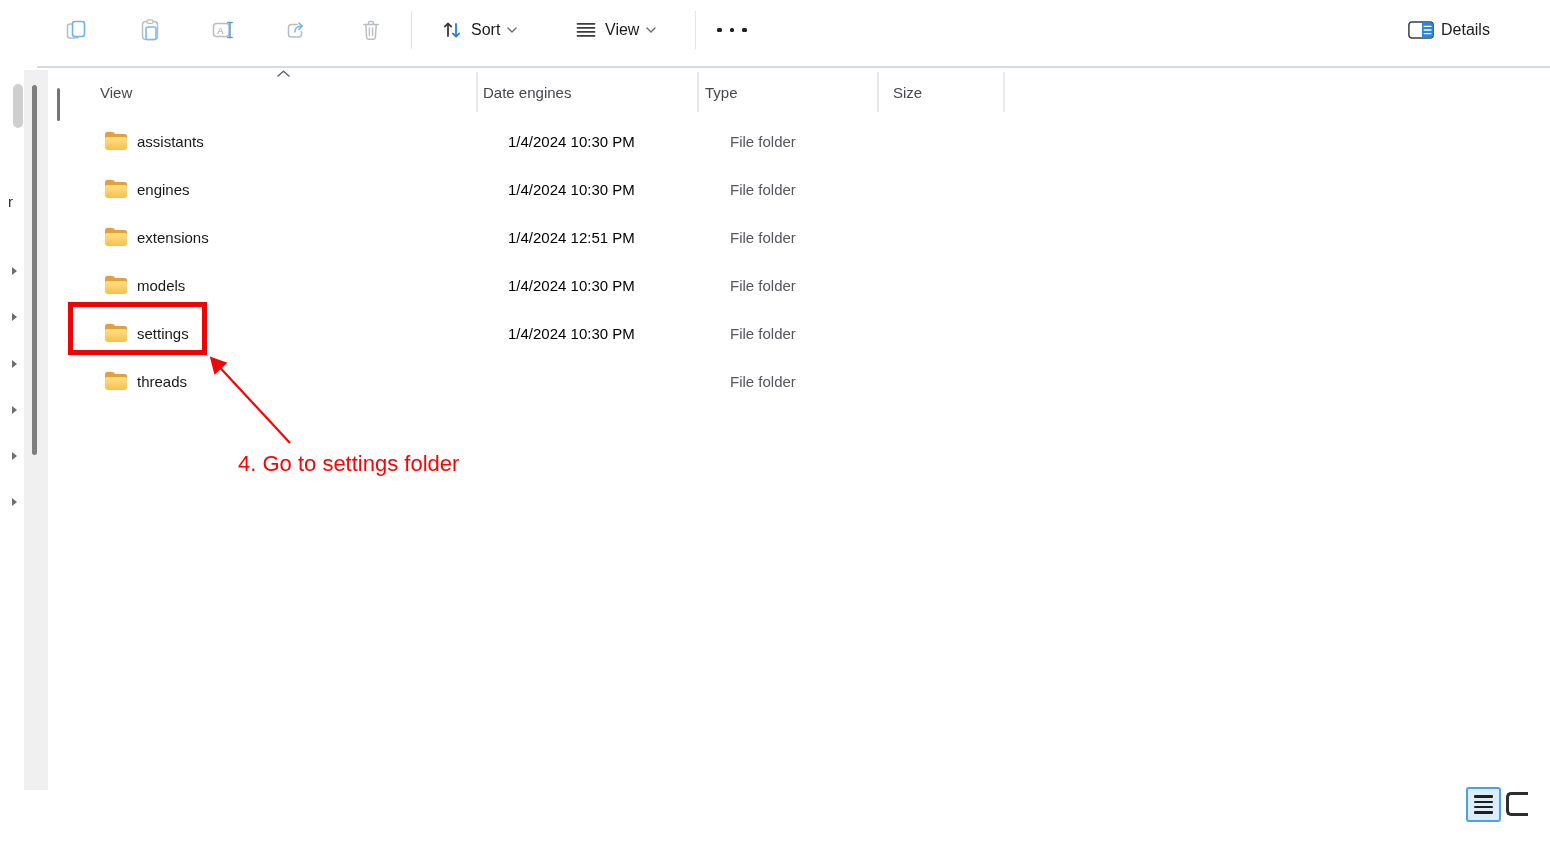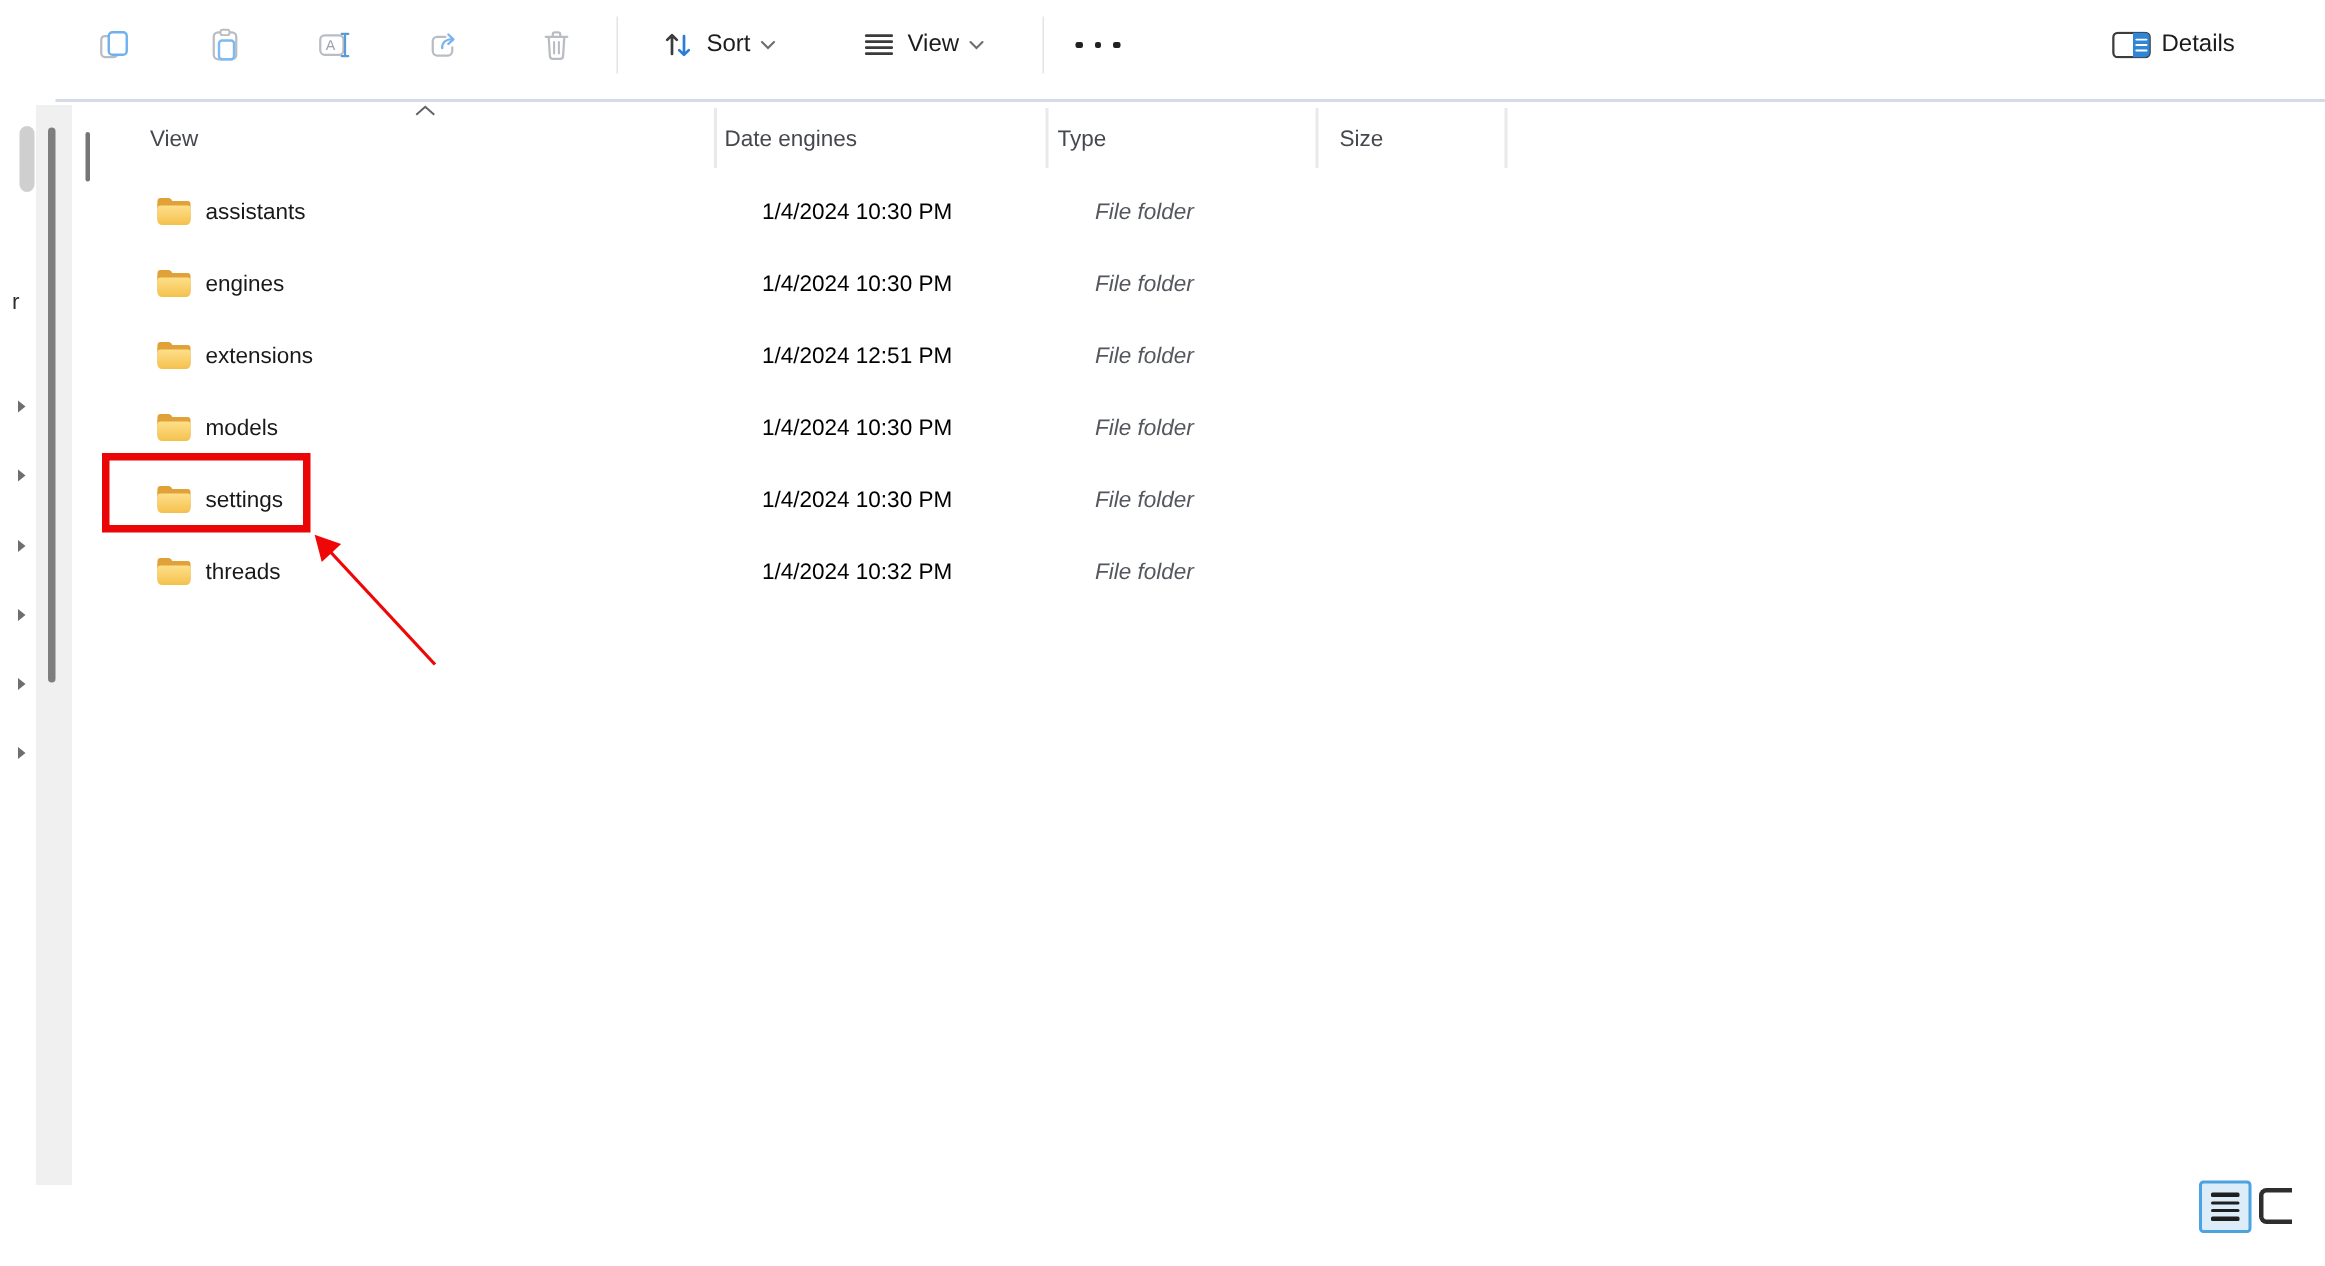--- a/index.html
+++ b/index.html
@@ -35,21 +35,21 @@
   .col-header { position:absolute; top:72px; height:40px; display:flex; align-items:center;
     font-size:15px; color:#45484e; cursor:default; }
   .col-div { position:absolute; top:72px; width:1.5px; height:40px; background:#e9e9eb; }
   .sort-caret { position:absolute; left:276px; top:70px; }
   
   .row { position:absolute; left:56px; width:1300px; height:48px; }
   .cell { position:absolute; top:0; height:48px; display:flex; align-items:center; font-size:15px;margin-left:25px; }
   .cell-icon { left:24px; }
   .cell-name { left:56px; color:#191919; }
   .cell-date { left:427px; color:#000000; }
-  .cell-type { left:649px; color:#54575d;font-style:italic; }
+  .cell-type { left:649px; color:#54575d; }
   .folder { position:relative; width:22px; height:18px; }
   .folder .tab  { position:absolute; left:0; top:0;  width:10px; height:7px; background:#e0a138; border-radius:2px 3px 0 0; }
   .folder .back { position:absolute; left:0; top:2px; width:22px; height:14px; background:#e0a138; border-radius:2px; }
   .folder .front{ position:absolute; left:0; top:5px; width:22px; height:13px; border-radius:2px 2px 3px 3px;
                   background:linear-gradient(#ffdf8b,#f4c14c); }
   
   .anno-box { position:absolute; left:68px; top:302px; width:139px; height:53px;
     border:5px solid #ea0606; pointer-events:none; }
   .anno-arrow { position:absolute; left:190px; top:340px; pointer-events:none; }
   .anno-text { position:absolute; left:238px; top:451px; font-size:22px; color:#f50505; white-space:nowrap; }
@@ -243,33 +243,33 @@
   </div>
   <div class="row" style="top:357px">
     <div class="cell cell-icon">
         <div class="folder">
           <div class="tab"></div>
           <div class="back"></div>
           <div class="front"></div>
         </div>
       </div>
     <div class="cell cell-name">threads</div>
-    <div class="cell cell-date">1/4/2024 10:32 PM</div>
     <div class="cell cell-type">File folder</div>
   </div>
 
   <div class="anno-box"></div>
   <svg class="anno-arrow" width="120" height="115" viewBox="0 0 120 115">
     <defs>
       <marker id="arrowhead" markerWidth="9" markerHeight="9" refX="6.5" refY="4.5" orient="auto">
         <path d="M0.5 0.5 L8 4.5 L0.5 8.5 Z" fill="#ef0707"></path>
       </marker>
     </defs>
     <line x1="100" y1="103" x2="22" y2="19" stroke="#ef0707" stroke-width="2.2" marker-end="url(#arrowhead)"></line>
   </svg>
+  <div class="anno-text">4. Go to settings folder</div>
 
   <div class="view-toggle-active">
     <div class="vline"></div>
     <div class="vline"></div>
       <div class="vline"></div>
       <div class="vline"></div>
   </div>
   <div class="view-toggle-cropped"></div>
 
 </div>

